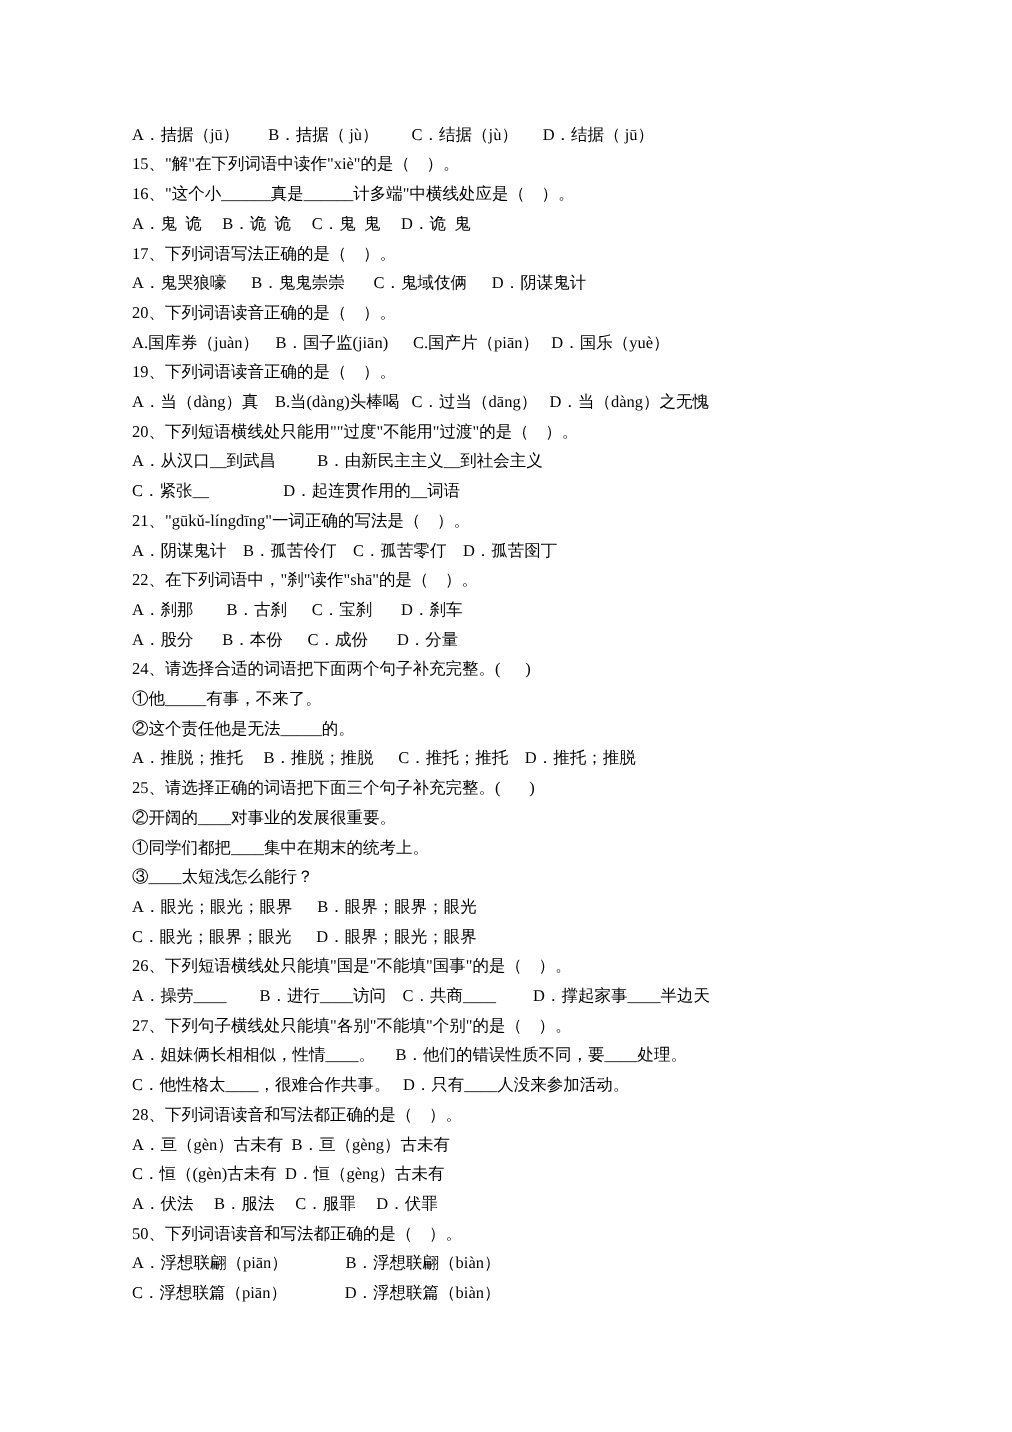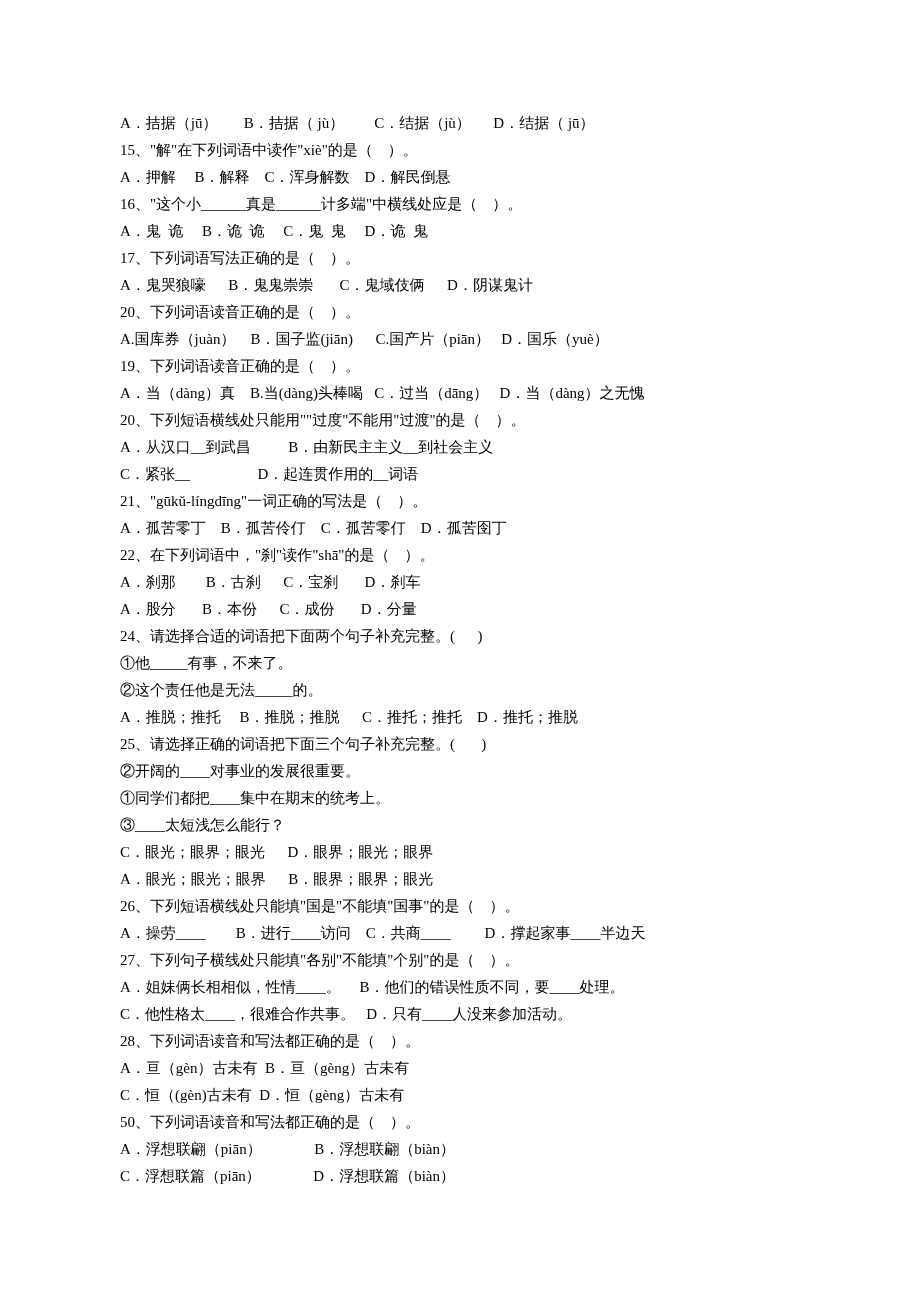--- a/index.html
+++ b/index.html
@@ -18,51 +18,51 @@
   .line {
     white-space: pre;
   }
 </style>
 </head>
 <body>
 
 <div class="page">
   <div class="line">A．拮据（jū）       B．拮据（ jù）        C．结据（jù）      D．结据（ jū）</div>
   <div class="line">15、"解"在下列词语中读作"xiè"的是（    ）。</div>
-  <div class="line">A．押解     B．解释    C．浑身解数    D．解民倒悬</div>
   <div class="line">16、"这个小______真是______计多端"中横线处应是（    ）。</div>
   <div class="line">A．鬼  诡     B．诡  诡     C．鬼  鬼     D．诡  鬼</div>
   <div class="line">17、下列词语写法正确的是（    ）。</div>
   <div class="line">A．鬼哭狼嚎      B．鬼鬼崇崇       C．鬼域伎俩      D．阴谋鬼计</div>
   <div class="line">20、下列词语读音正确的是（    ）。</div>
   <div class="line">A.国库券（juàn）    B．国子监(jiān)      C.国产片（piān）   D．国乐（yuè）</div>
   <div class="line">19、下列词语读音正确的是（    ）。</div>
   <div class="line">A．当（dàng）真    B.当(dàng)头棒喝   C．过当（dāng）   D．当（dàng）之无愧</div>
   <div class="line">20、下列短语横线处只能用""过度"不能用"过渡"的是（    ）。</div>
   <div class="line">A．从汉口__到武昌          B．由新民主主义__到社会主义</div>
   <div class="line">C．紧张__                  D．起连贯作用的__词语</div>
   <div class="line">21、"gūkǔ-língdīng"一词正确的写法是（    ）。</div>
-  <div class="line">A．孤苦零丁    B．孤苦伶仃    C．孤苦零仃    D．孤苦囹丁</div>
+  <div class="line">A．阴谋鬼计    B．孤苦伶仃    C．孤苦零仃    D．孤苦囹丁</div>
   <div class="line">22、在下列词语中，"刹"读作"shā"的是（    ）。</div>
   <div class="line">A．刹那        B．古刹      C．宝刹       D．刹车</div>
   <div class="line">A．股分       B．本份      C．成份       D．分量</div>
   <div class="line">24、请选择合适的词语把下面两个句子补充完整。(      )</div>
   <div class="line">①他_____有事，不来了。</div>
   <div class="line">②这个责任他是无法_____的。</div>
   <div class="line">A．推脱；推托     B．推脱；推脱      C．推托；推托    D．推托；推脱</div>
   <div class="line">25、请选择正确的词语把下面三个句子补充完整。(       )</div>
   <div class="line">②开阔的____对事业的发展很重要。</div>
   <div class="line">①同学们都把____集中在期末的统考上。</div>
   <div class="line">③____太短浅怎么能行？</div>
+  <div class="line">A．眼光；眼光；眼界      B．眼界；眼界；眼光</div>
   <div class="line">C．眼光；眼界；眼光      D．眼界；眼光；眼界</div>
-  <div class="line">A．眼光；眼光；眼界      B．眼界；眼界；眼光</div>
   <div class="line">26、下列短语横线处只能填"国是"不能填"国事"的是（    ）。</div>
   <div class="line">A．操劳____        B．进行____访问    C．共商____         D．撑起家事____半边天</div>
   <div class="line">27、下列句子横线处只能填"各别"不能填"个别"的是（    ）。</div>
   <div class="line">A．姐妹俩长相相似，性情____。     B．他们的错误性质不同，要____处理。</div>
   <div class="line">C．他性格太____，很难合作共事。   D．只有____人没来参加活动。</div>
   <div class="line">28、下列词语读音和写法都正确的是（    ）。</div>
   <div class="line">A．亘（gèn）古未有  B．亘（gèng）古未有</div>
   <div class="line">C．恒（(gèn)古未有  D．恒（gèng）古未有</div>
+  <div class="line">A．伏法     B．服法     C．服罪     D．伏罪</div>
   <div class="line">50、下列词语读音和写法都正确的是（    ）。</div>
   <div class="line">A．浮想联翩（piān）              B．浮想联翩（biàn）</div>
   <div class="line">C．浮想联篇（piān）              D．浮想联篇（biàn）</div>
 </div>
 
 </body></html>

